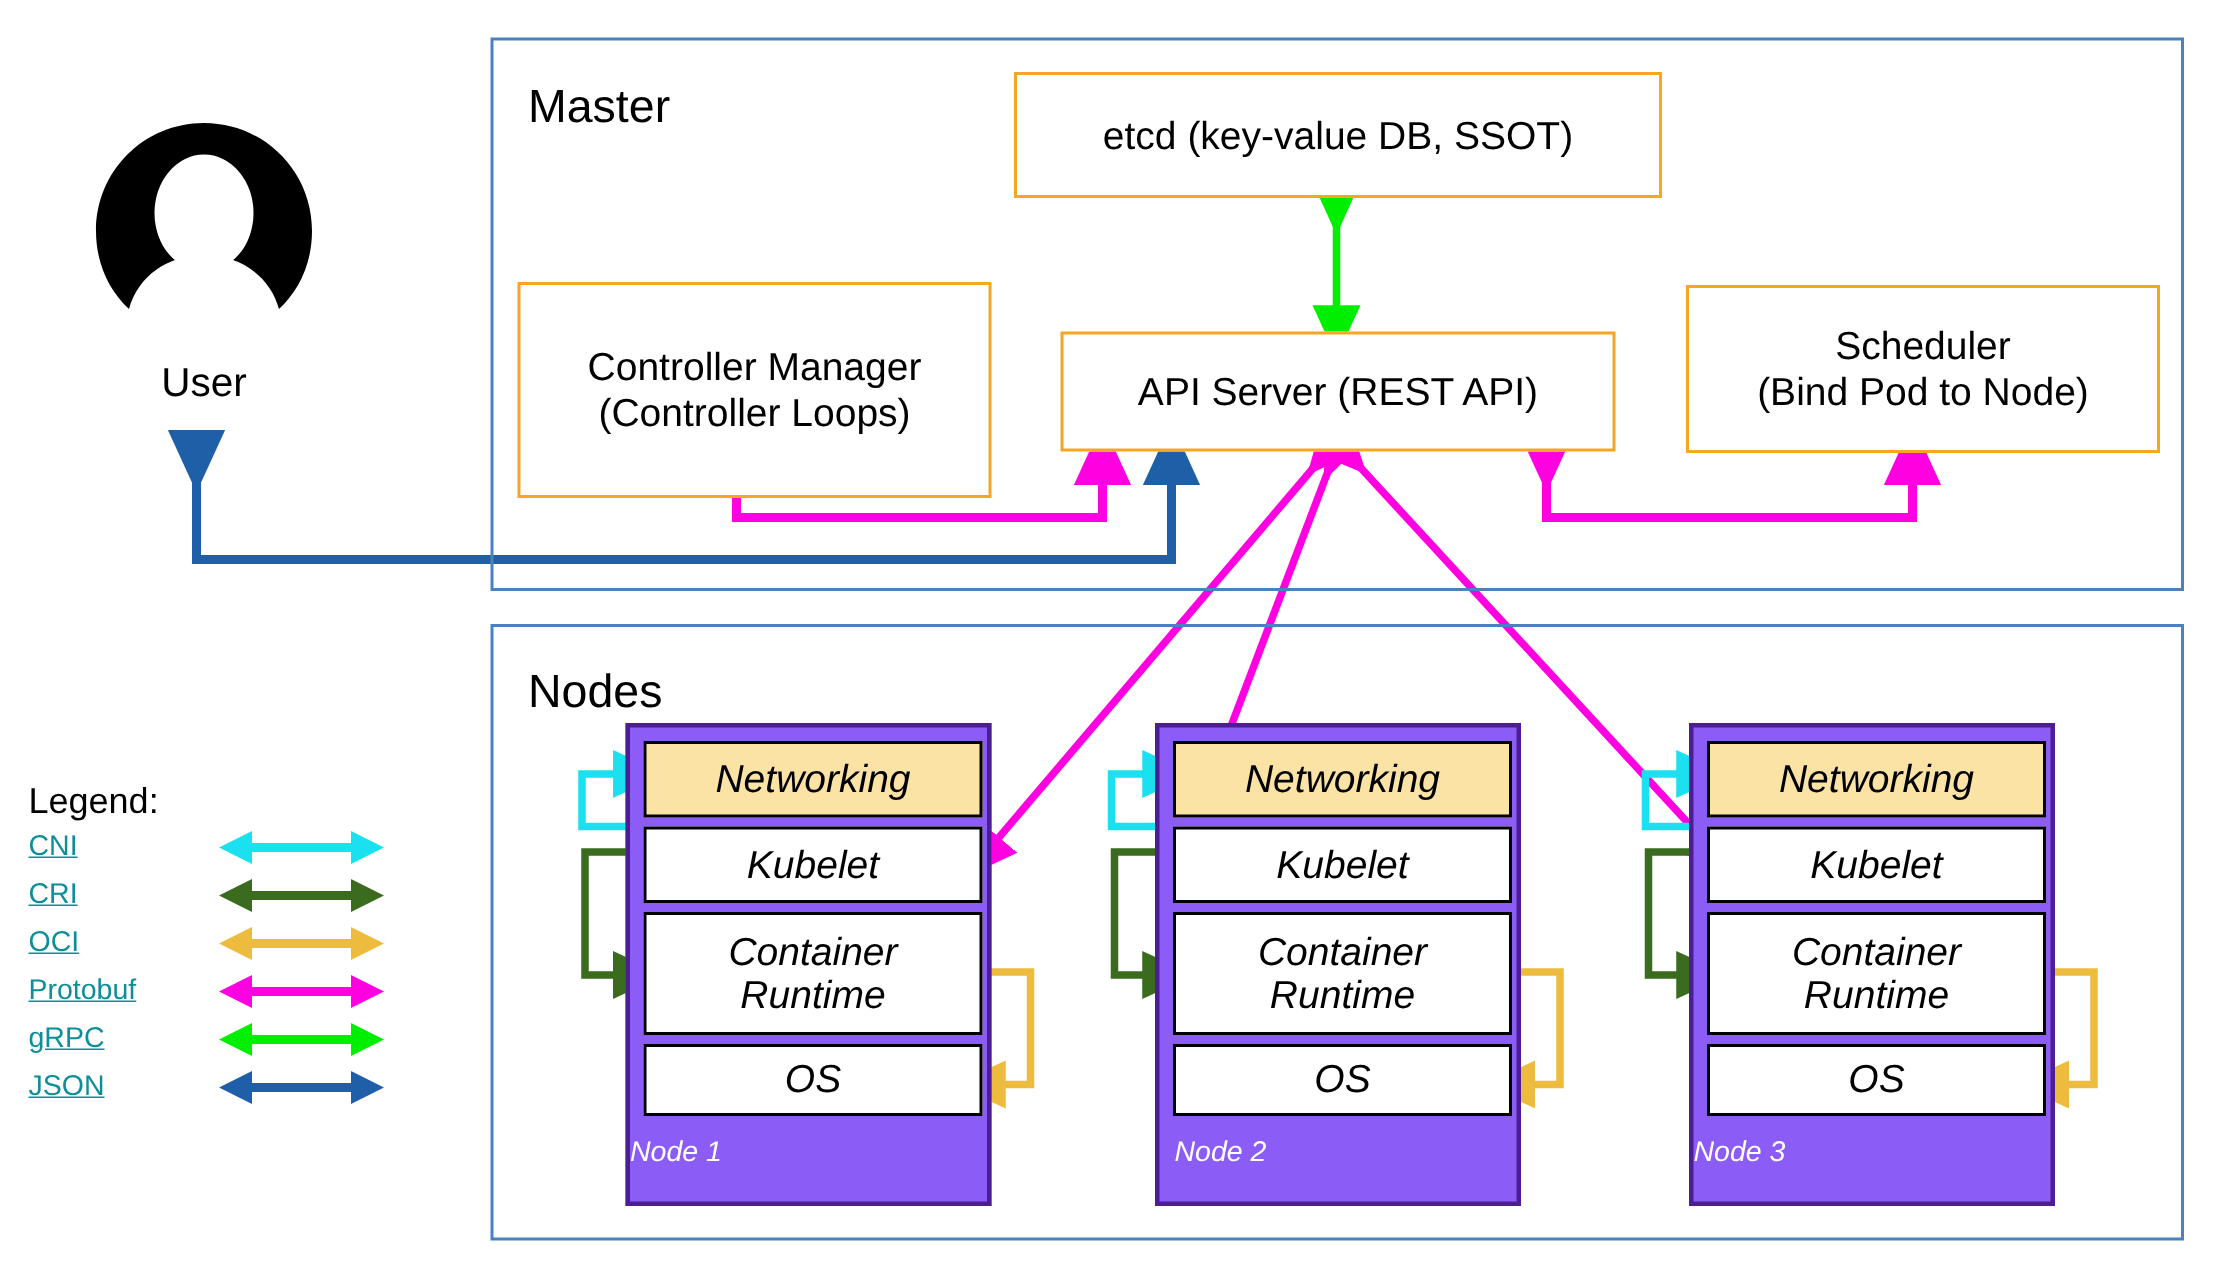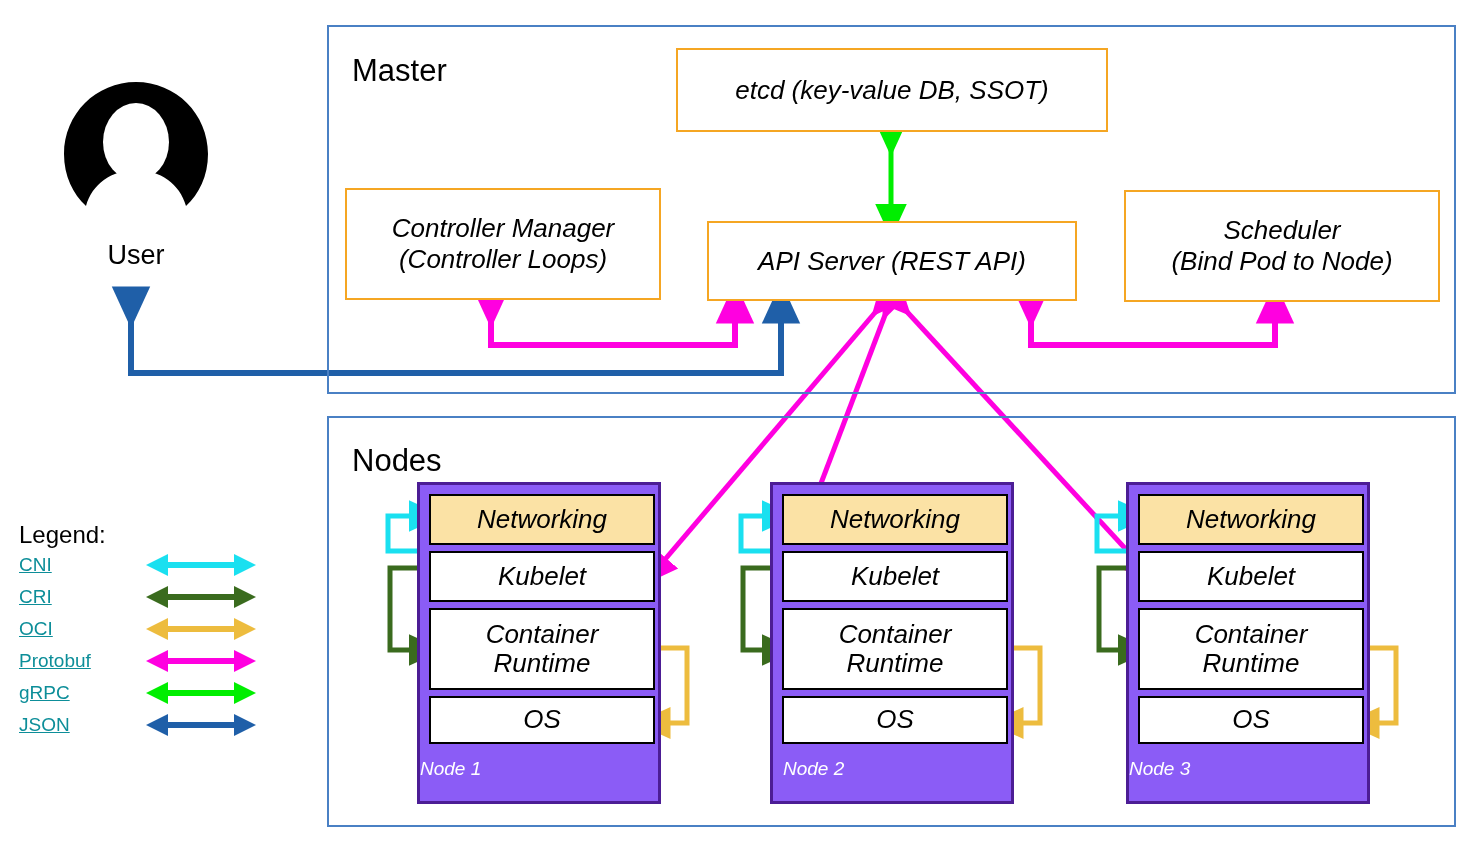--- a/index.html
+++ b/index.html
@@ -41,21 +41,21 @@
     background: #ffffff;
     box-sizing: border-box;
     display: flex;
     align-items: center;
     justify-content: center;
     text-align: center;
     font-size: 26px;
     color: #000000;
     line-height: 1.18;
   }
-  .mbox span { display: block; font-style: italic; }
+  .mbox span { display: block; }
   .node {
     position: absolute;
     background: #8b5cf6;
     border: 3px solid #4c1d95;
     box-sizing: border-box;
     font-style: italic;
   }
   .node-layer {
     position: absolute;
     background: #ffffff;
@@ -165,21 +165,21 @@
   </svg>
   <div class="user-caption" style="left:62px; top:240px; width:148px;">User</div>
 
   <div class="group-box" style="left:327px; top:25px; width:1129px; height:369px;"></div>
   <div class="group-title" style="left:352px; top:55px;">Master</div>
 
   <div class="mbox" style="left:676px; top:48px; width:432px; height:84px;">
     <span>etcd (key-value DB, SSOT)</span>
   </div>
 
-  <div class="mbox" style="left:345px; top:188px; width:316px; height:112px; flex-direction:column;">
+  <div class="mbox" style="left:345px; top:188px; width:316px; height:144px; flex-direction:column;">
     <span>Controller Manager</span>
     <span>(Controller Loops)</span>
   </div>
 
   <div class="mbox" style="left:707px; top:221px; width:370px; height:80px;">
     <span>API Server (REST API)</span>
   </div>
 
   <div class="mbox" style="left:1124px; top:190px; width:316px; height:112px; flex-direction:column;">
     <span>Scheduler</span>

